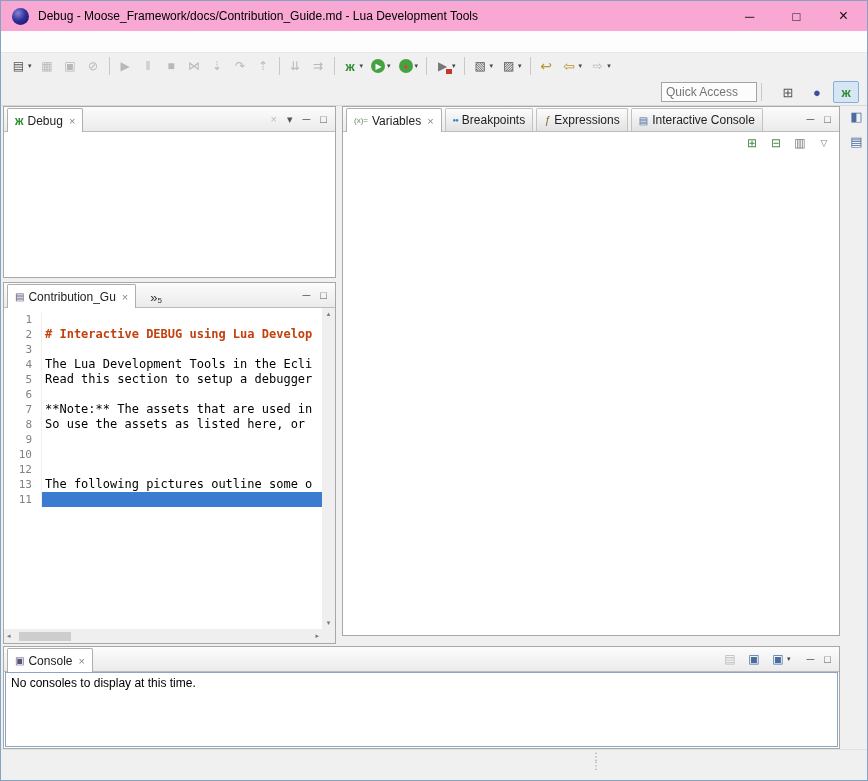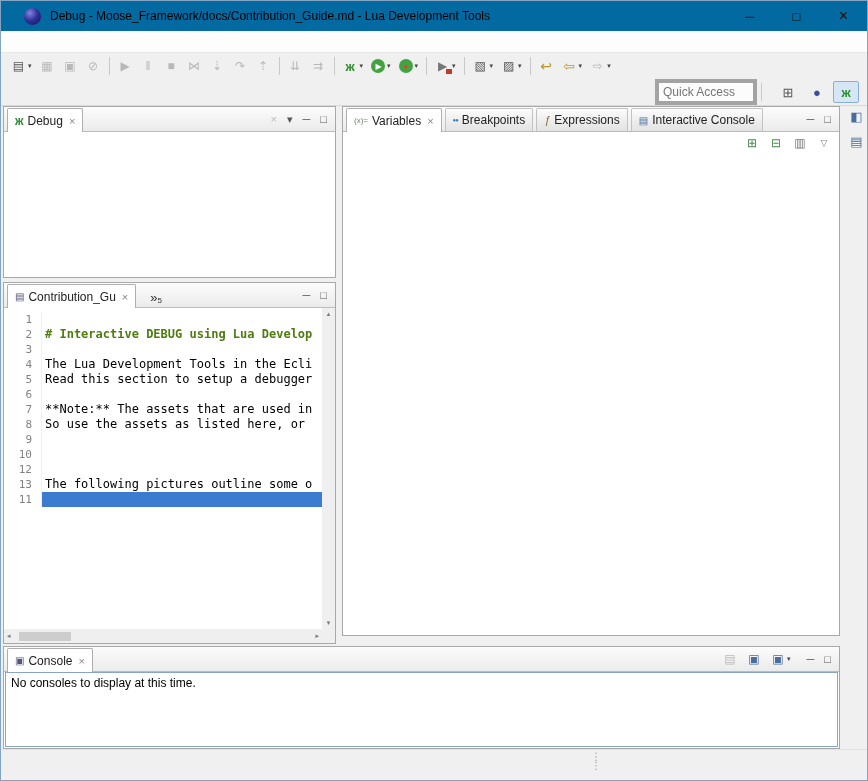--- a/index.html
+++ b/index.html
@@ -3,21 +3,21 @@
 <meta charset="utf-8">
 <style>
   html,body{margin:0;padding:0;}
   body{
     width:868px;height:781px;position:relative;overflow:hidden;
     background:#f0f0f0;color:#000;
     font-family:"Liberation Sans",sans-serif;font-size:12px;
     border:1px solid #84a4c4;box-sizing:border-box;
   }
   
-  .titlebar{height:30px;background:#0369a1;display:flex;align-items:center;padding-left:23px;}
+  .titlebar{height:30px;background:#f9a8d4;display:flex;align-items:center;padding-left:11px;}
   .app-icon{width:17px;height:17px;border-radius:50%;flex:none;margin-right:9px;
     background:radial-gradient(circle at 35% 30%,#8585dd 0%,#32329a 45%,#0e0e5c 100%);}
   .title{font-size:12px;}
   .win-controls{margin-left:auto;display:flex;height:100%;}
   .win-btn{width:47px;display:flex;align-items:center;justify-content:center;font-size:13px;color:#111;}
   .win-btn.close{font-size:16px;}
   
   .menubar{height:21px;background:#fdfdfd;display:flex;align-items:center;padding-left:2px;}
   .menu-item{padding:3px 8px;}
   
@@ -29,21 +29,21 @@
   .dis .g{color:#b8b8b8;}
   .bug .g{color:#2f8f2f;font-weight:bold;font-size:13px;}
   .run .g{background:#44a341;color:#fff;border-radius:50%;width:14px;height:14px;min-width:14px;font-size:8px;padding-left:1px;box-sizing:border-box;}
   .cov .g{background:#44a341;color:#e04040;border-radius:50%;width:14px;height:14px;min-width:14px;font-size:8px;box-sizing:border-box;}
   .ext .g{color:#777;position:relative;}
   .ext .g::after{content:"";position:absolute;right:-2px;bottom:0;width:6px;height:5px;background:#c0392b;}
   .yel .g{color:#b8952e;font-size:14px;}
   
   .quickrow{height:26px;background:#f0f0f0;display:flex;align-items:center;justify-content:flex-end;
     padding-right:8px;border-bottom:1px solid #d9d9d9;}
-  .qa{width:86px;height:18px;border:4px solid #a3a3a3;background:#fcfcfc;padding:0 4px;
+  .qa{width:86px;height:18px;border:1px solid #a3a3a3;background:#fcfcfc;padding:0 4px;
     font-family:"Liberation Sans",sans-serif;font-size:12px;}
   .persp-group{display:flex;align-items:center;gap:3px;margin-left:9px;}
   .persp-btn{width:24px;height:20px;display:flex;align-items:center;justify-content:center;border-radius:2px;border:1px solid transparent;}
   .persp-btn .g{font-size:13px;color:#555;}
   .persp-btn.ldt .g{color:#3c4e9c;}
   .persp-btn.active{background:#d6e6f5;border:1px solid #86aed6;}
   .persp-btn.active .g{color:#2f8f2f;font-weight:bold;}
   
   .panel{position:absolute;background:#fff;border:1px solid #a8a8a8;box-sizing:border-box;}
   .phead{height:24px;background:linear-gradient(#fcfcfc,#ebebeb);border-bottom:1px solid #bcbcbc;
@@ -76,21 +76,21 @@
   .gray .g{color:#777;}
   .sm .g{font-size:9px;}
   .steel .g{color:#4a6da0;}
   .mini-btn.dis .g{color:#bbb;}
   
   .ed-main{position:absolute;top:25px;left:0;right:13px;bottom:14px;background:#fff;overflow:hidden;
     font-family:"DejaVu Sans Mono",monospace;font-size:12px;padding-top:4px;}
   .code-line{display:flex;height:15px;line-height:15px;white-space:pre;}
   .ln{width:28px;text-align:right;padding-right:9px;color:#838383;flex:none;font-size:11px;border-right:1px solid #f0f0f0;}
   .code{flex:1;padding-left:3px;overflow:hidden;}
-  .code-line.h .code{color:#4d7c0f;font-weight:bold;}
+  .code-line.h .code{color:#c2410c;font-weight:bold;}
   .code-line.cur .code{background:#3c7cd0;}
   .ed-vscroll{position:absolute;top:25px;right:0;bottom:14px;width:13px;background:#efefef;
     display:flex;flex-direction:column;align-items:center;justify-content:space-between;
     padding:2px 0;box-sizing:border-box;color:#7a7a7a;font-size:7px;}
   .ed-hscroll{position:absolute;left:0;bottom:0;right:13px;height:14px;background:#efefef;
     display:flex;align-items:center;color:#7a7a7a;font-size:7px;padding:0 3px;box-sizing:border-box;}
   .h-thumb{width:52px;height:9px;background:#cdcdcd;margin-left:8px;}
   .h-spacer{flex:1;}
   .corner{position:absolute;right:0;bottom:0;width:13px;height:14px;background:#efefef;}
   

